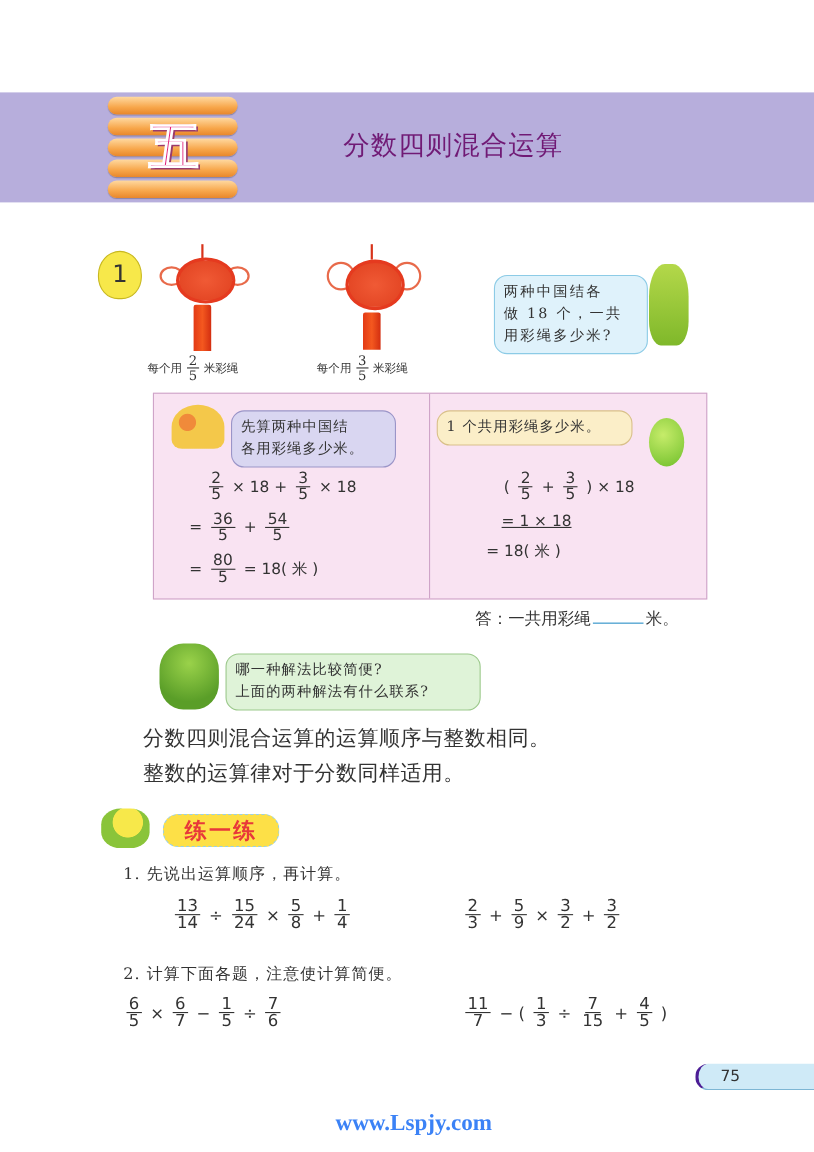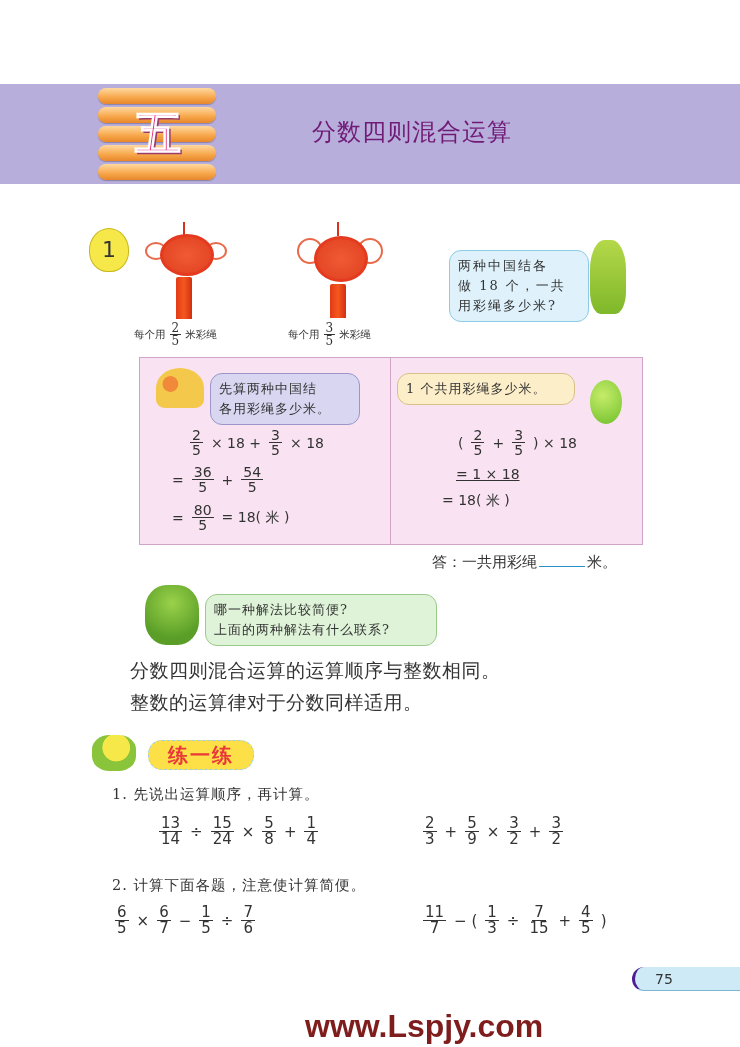--- a/index.html
+++ b/index.html
@@ -44,21 +44,21 @@
   .bubble-t { left:205px; top:594px; width:214px; background:#dff3d8; border:1px solid #9cc98c; letter-spacing:1px; }
   .rule { left:130px; font-size:19px; color:#333; letter-spacing:0.5px; }
   
   .practice-tag { left:148px; top:740px; width:104px; height:28px; border-radius:14px; background:#fde047;
          border:1.5px dashed #9ad0e6; color:#e8383a; font-size:20px; font-weight:bold; text-align:center; line-height:28px; letter-spacing:2px; }
   .q { left:112px; font-size:14.5px; font-family:"DejaVu Serif", serif; color:#333; letter-spacing:1px; }
   .ex { font-size:15px; }
   .ex .frac { font-size:15px; }
   .page-num { left:632px; top:967px; width:108px; height:24px; background:#cfeaf7; border-radius:14px 0 0 14px;
          border-left:3px solid #4c1d95; border-bottom:1px solid #7db6d4; font-size:14px; line-height:24px; padding-left:20px; box-sizing:border-box; color:#333; }
-  .watermark { left:305px; top:1008px; font-size:32px; font-weight:bold; color:#7f1d1d; font-family:Liberation Sans, sans-serif; letter-spacing:0px; }
+  .watermark { left:305px; top:1008px; font-size:21px; font-weight:bold; color:#3b82f6; font-family:Liberation Serif, serif; letter-spacing:0px; }
 </style>
 </head>
 <body>
 
 <div class="abs banner"></div>
 <div class="abs stack">
   <div class="bar" style="top:0"></div>
     <div class="bar" style="top:19px"></div>
     <div class="bar" style="top:38px"></div>
   <div class="bar" style="top:57px"></div>

